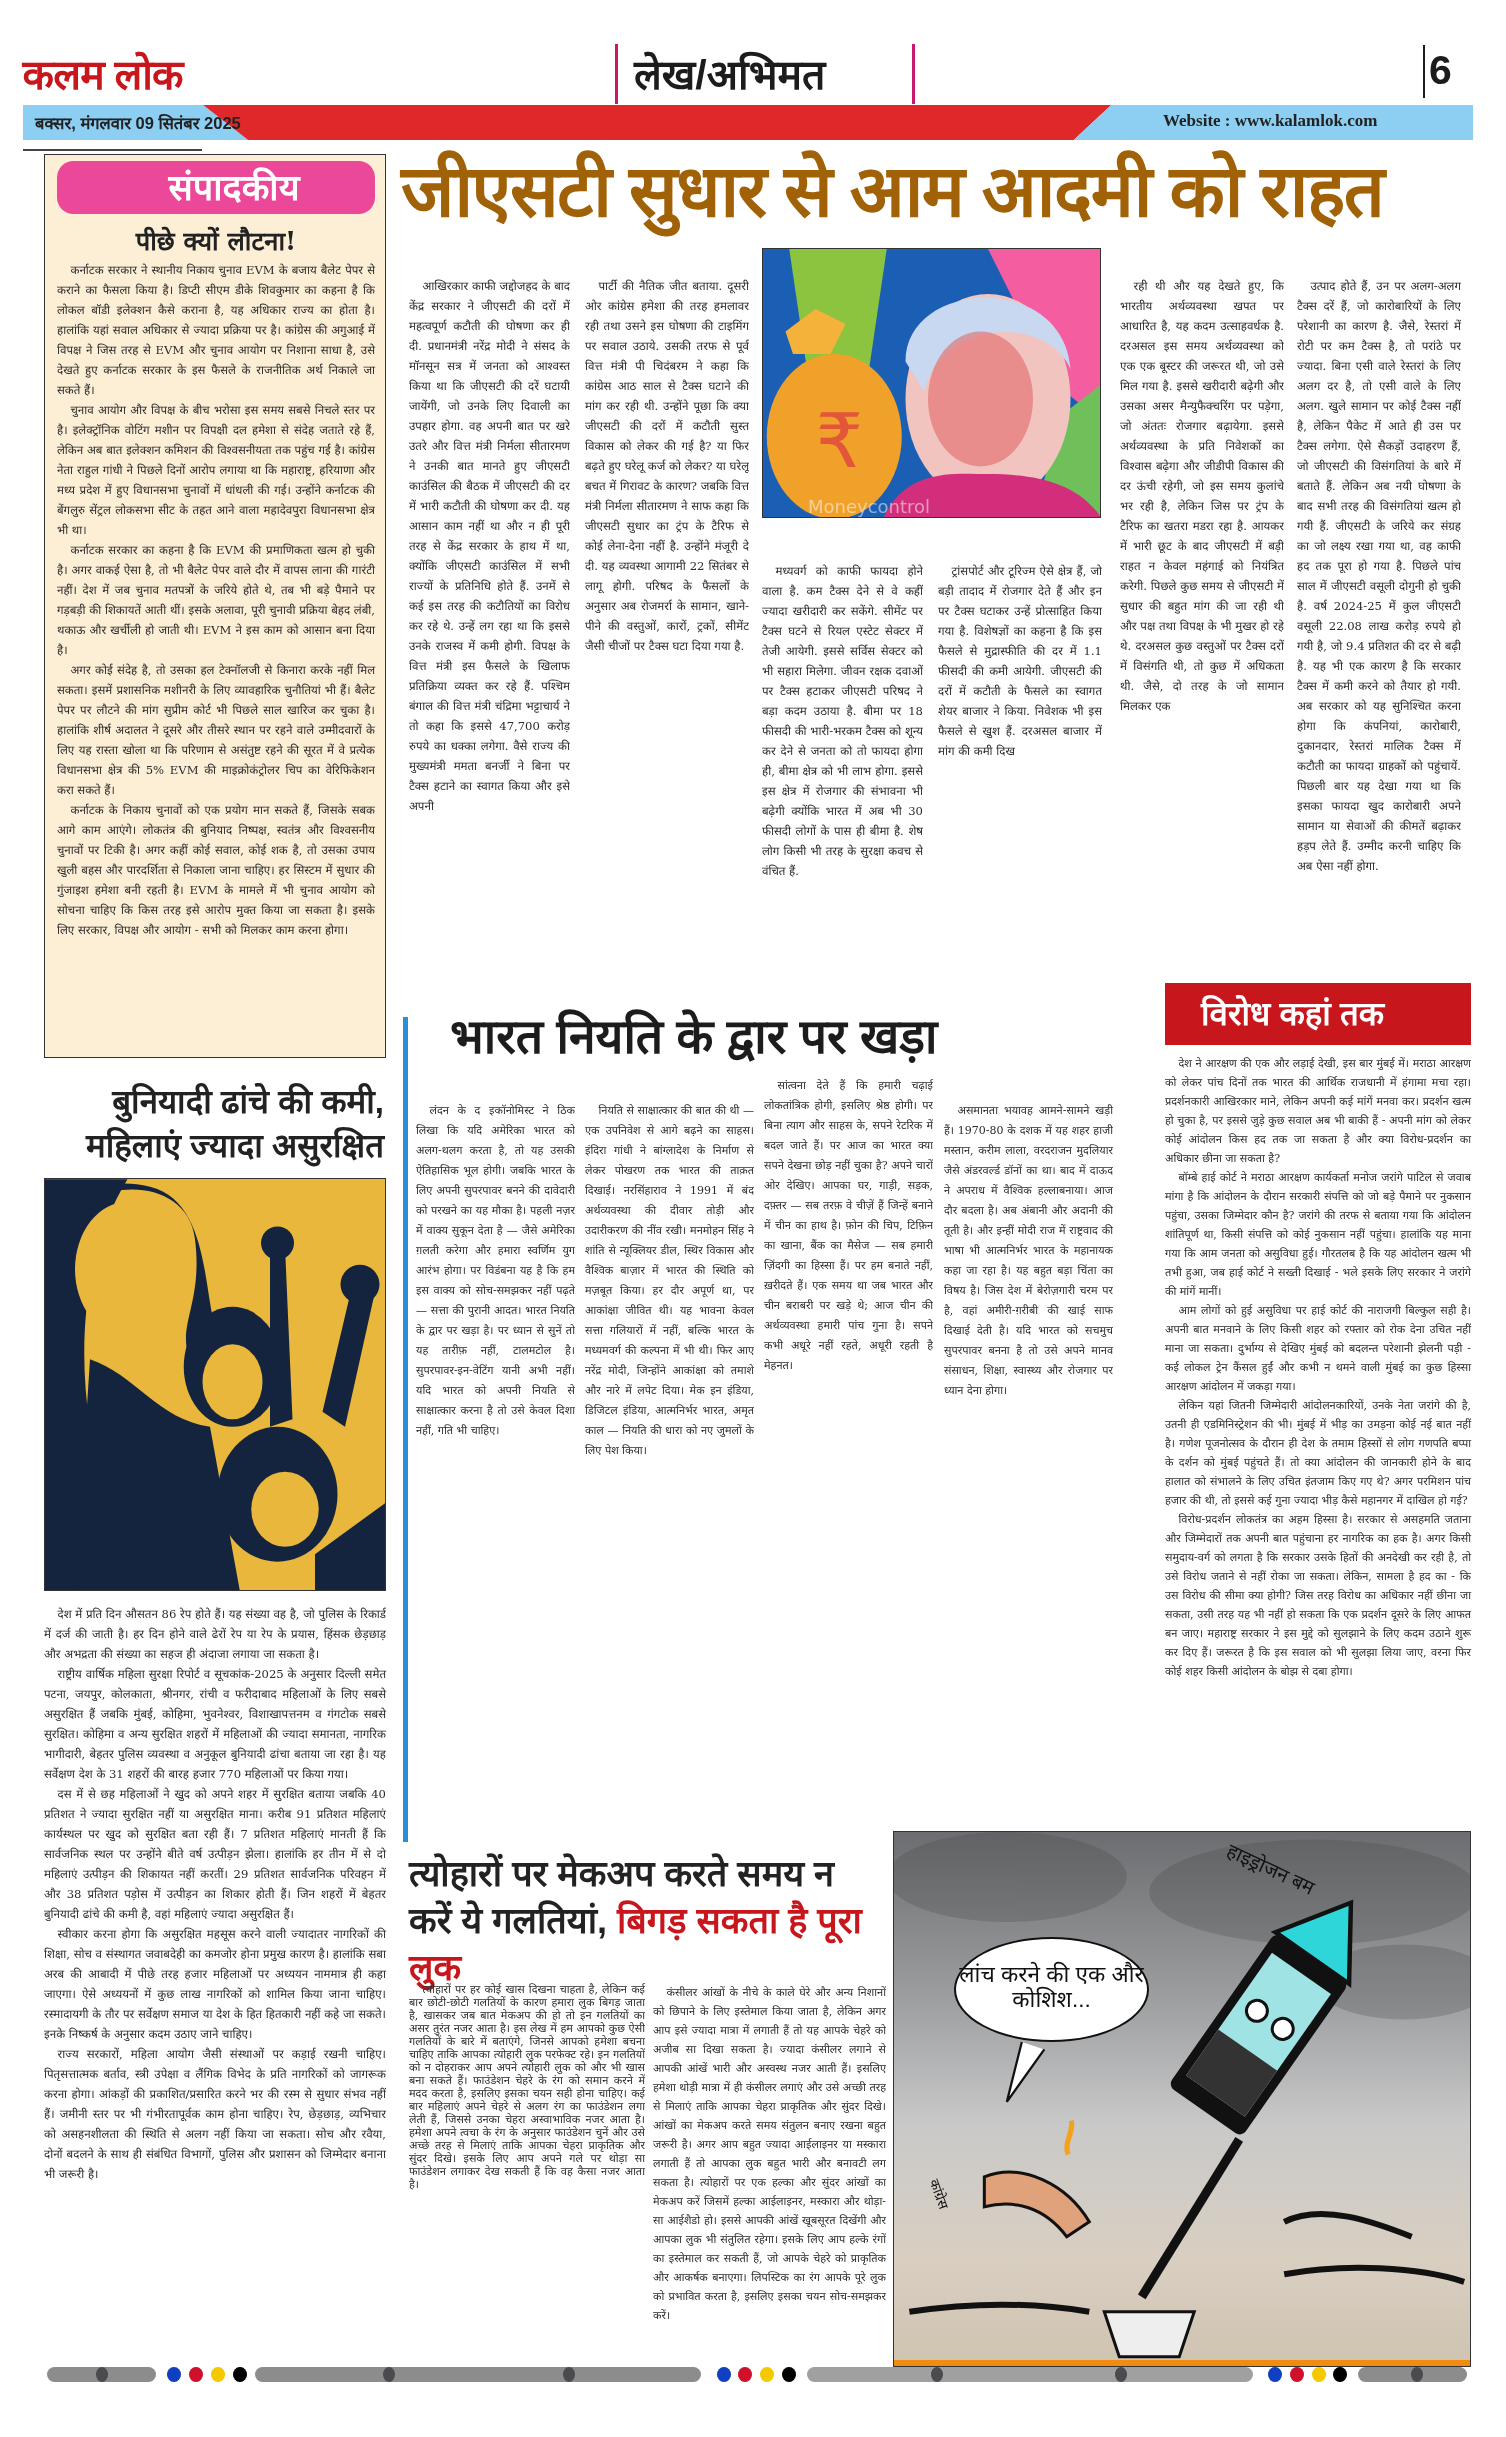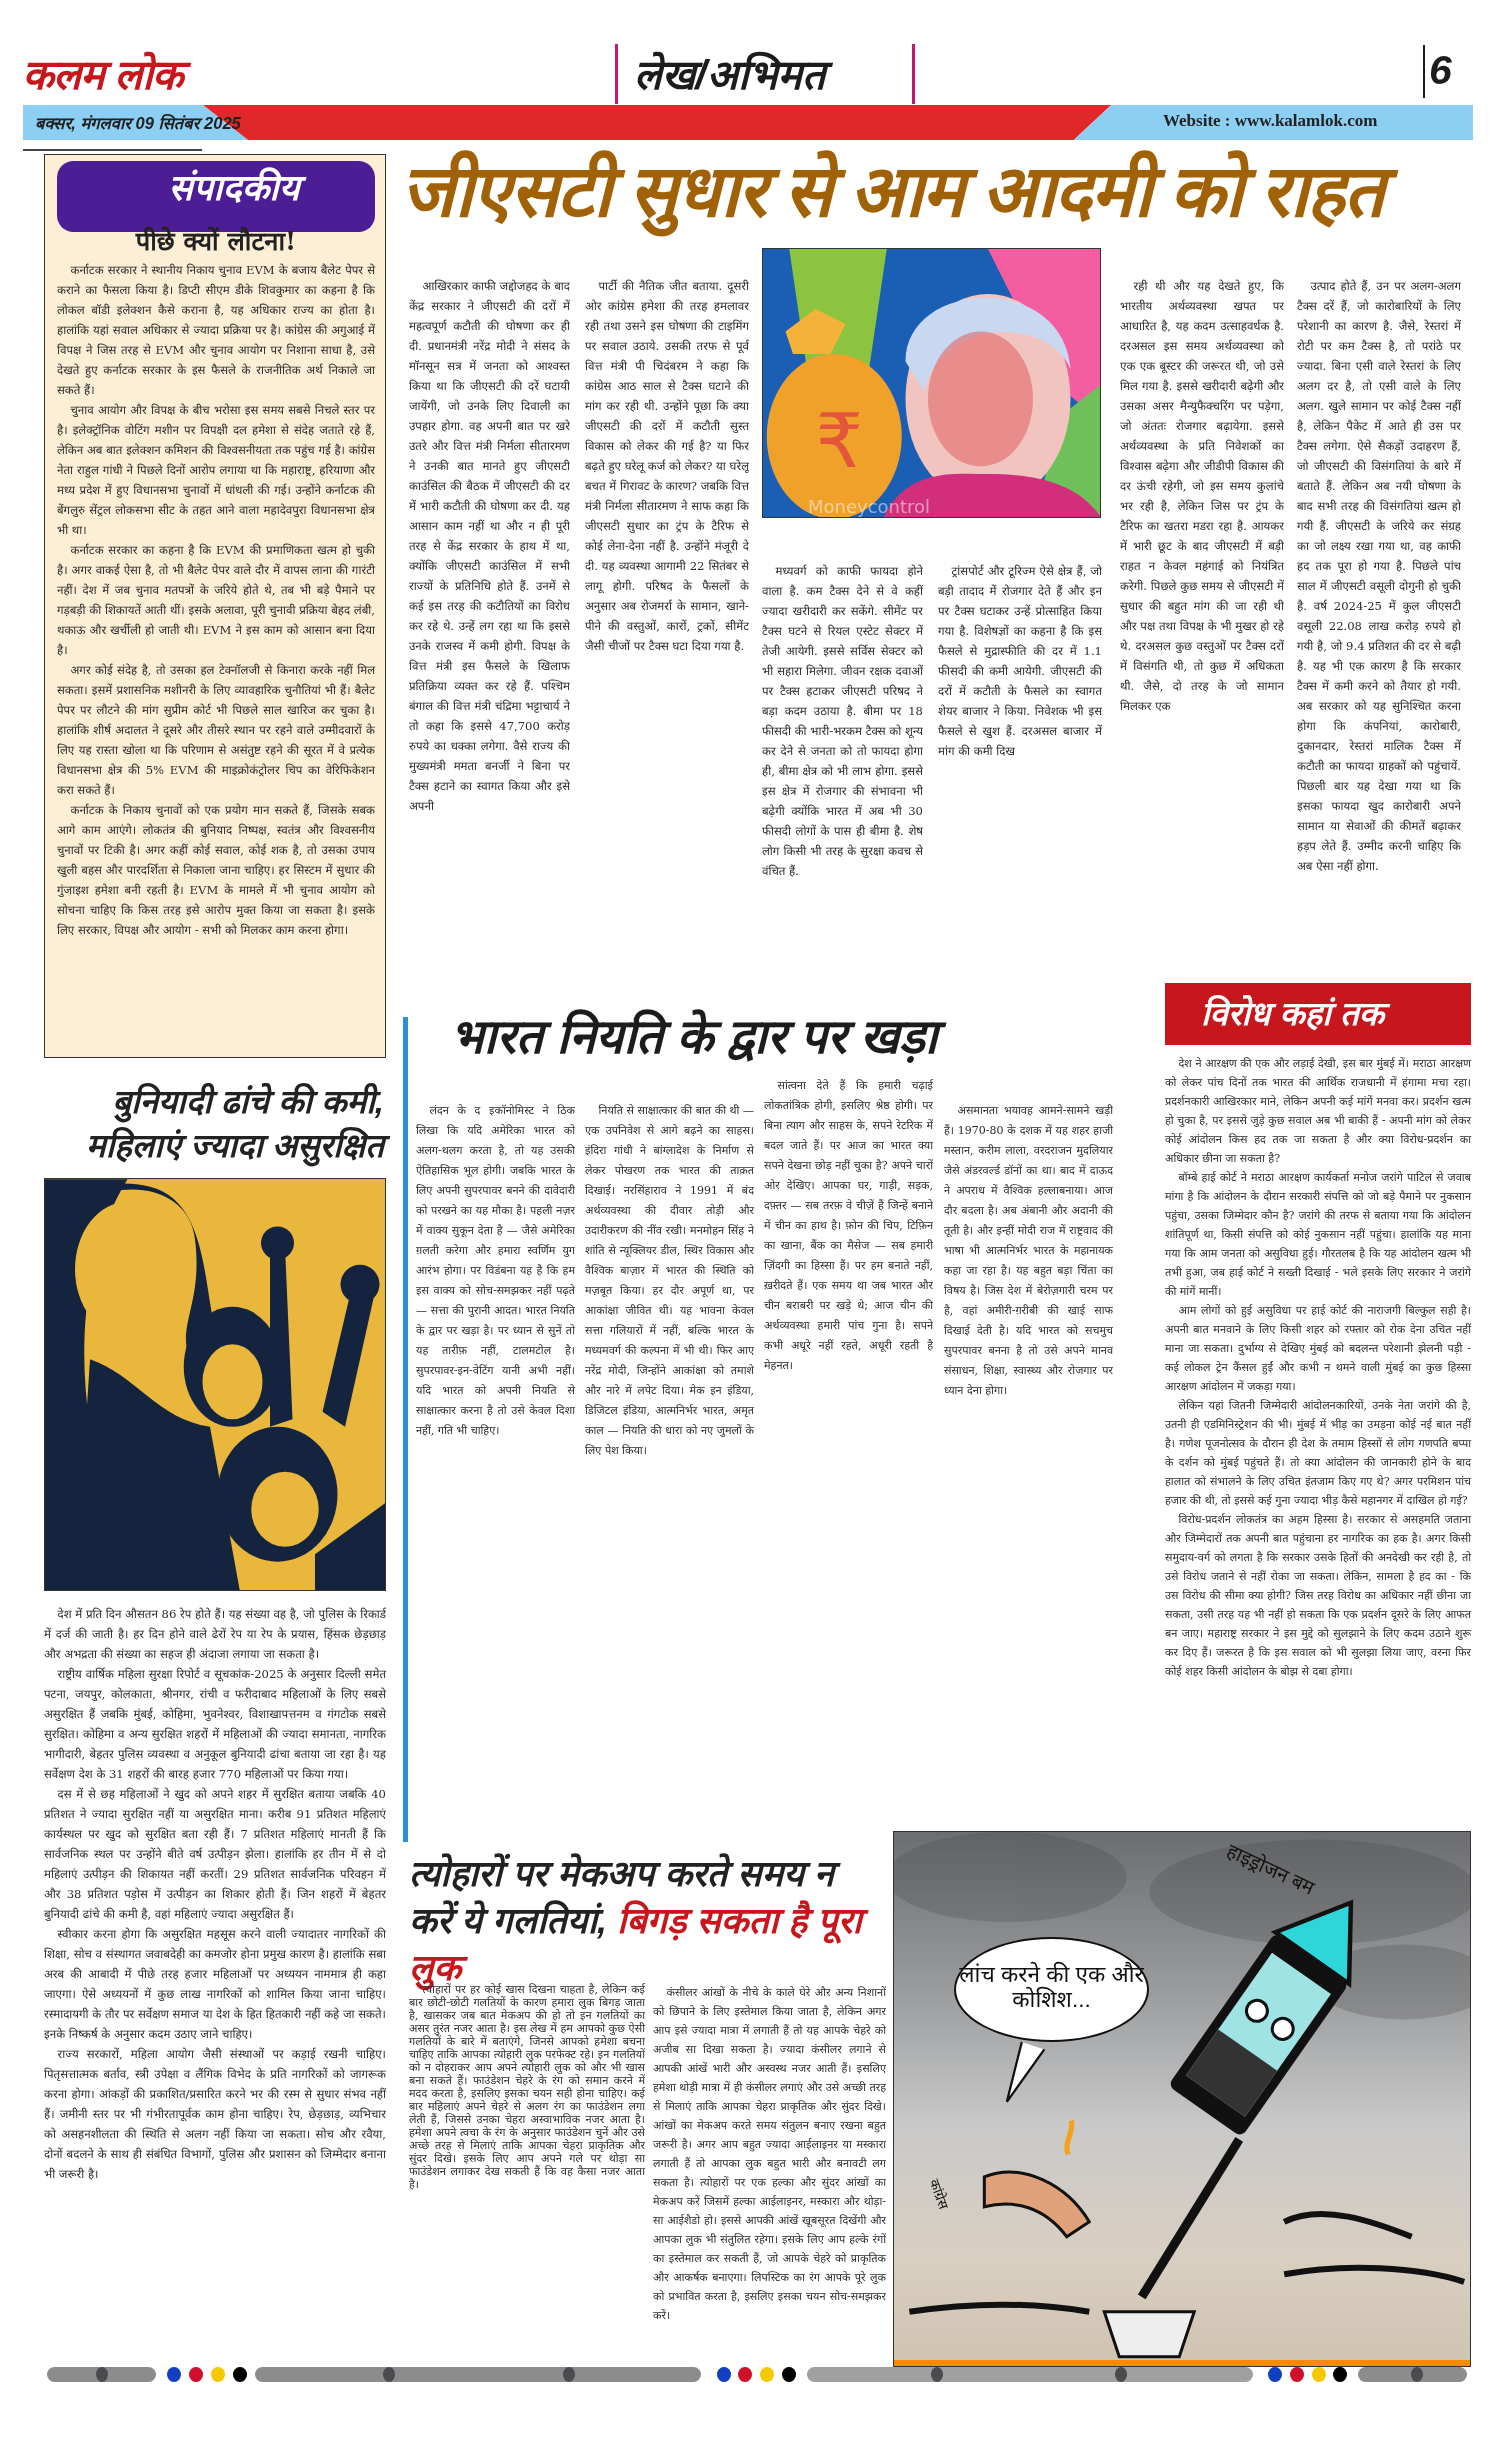--- a/index.html
+++ b/index.html
@@ -1,38 +1,38 @@
 <!DOCTYPE html>
 <html style="font-size:12px"><head>
 <meta charset="utf-8">
 <style>
   * { box-sizing: border-box; margin: 0; padding: 0; }
   html, body { width: 1507px; height: 2438px; background: #ffffff; overflow: hidden; }
   body { position: relative; font-family: "DejaVu Serif", serif; color: #222; }
 
   .abs { position: absolute; }
-  .cond { font-family: "Liberation Sans", sans-serif; font-weight: bold; font-style: italic; }
+  .cond { font-family: "Liberation Sans", sans-serif; font-weight: bold; }
   .bodytext { font-family: "DejaVu Serif", serif; font-size: 11.6px; line-height: 20px; text-align: justify; color: #2a2a2a; }
   .bodytext p { text-indent: 13.5px; }
   .col { position: absolute; overflow: hidden; margin-top: 28px; }
 
   
   #brand { left: 22.5px; top: 45px; font-size: 41px; color: #c8161d; letter-spacing: -0.8px; }
   #sect-title { left: 634px; top: 45px; font-size: 41px; color: #1c1c1c; }
   .vbar { width: 3px; height: 60px; background: #c8186e; top: 44px; }
   #page-no { left: 1429px; top: 47px; font-size: 41px; color: #1c1c1c; }
   #page-no-bar { left: 1423px; top: 45px; width: 2.3px; height: 53px; background: #1c1c1c; }
   #band { left: 22.5px; top: 105px; width: 1450px; height: 35px; }
   #dateline { left: 35px; top: 111px; font-size: 16.5px; color: #222; }
   #website { left: 1163px; top: 111px; font-size: 17px; color: #222; font-family: "Liberation Serif", serif; font-weight: bold; }
   #rule-top { left: 22.5px; top: 149px; width: 179px; height: 1.5px; background: #444; }
 
   
   #editorial { left: 44px; top: 154px; width: 342px; height: 904px; background: #fdefd6; border: 1.5px solid #333; }
-  #editorial-head { left: 12px; top: 6px; width: 318px; height: 71px; background: #4c1d95; border-radius: 16.5px; color: #fff; font-size: 36px; text-align: center; line-height: 53px; padding-left: 36px; }
+  #editorial-head { left: 12px; top: 6px; width: 318px; height: 53px; background: #ec4899; border-radius: 16.5px; color: #fff; font-size: 36px; text-align: center; line-height: 53px; padding-left: 36px; }
   #editorial-sub { left: 0; top: 68px; width: 342px; text-align: center; font-size: 25.5px; color: #222; font-weight: bold; }
   #editorial-body { left: 12px; top: 105px; width: 318px; height: 795px; }
 
   
   #women-head { left: 45px; top: 1080px; width: 339px; text-align: right; font-size: 33px; line-height: 44px; color: #222; }
   #women-img { left: 44px; top: 1178px; width: 342px; height: 413px; background: #e8b73c; border: 0.8px solid #333; overflow: hidden; }
   #women-body { left: 44px; top: 1604px; width: 342px; height: 750px; }
 
   #blue-rule { left: 403px; top: 1017px; width: 4.5px; height: 825px; background: #2a8fd6; }
 

